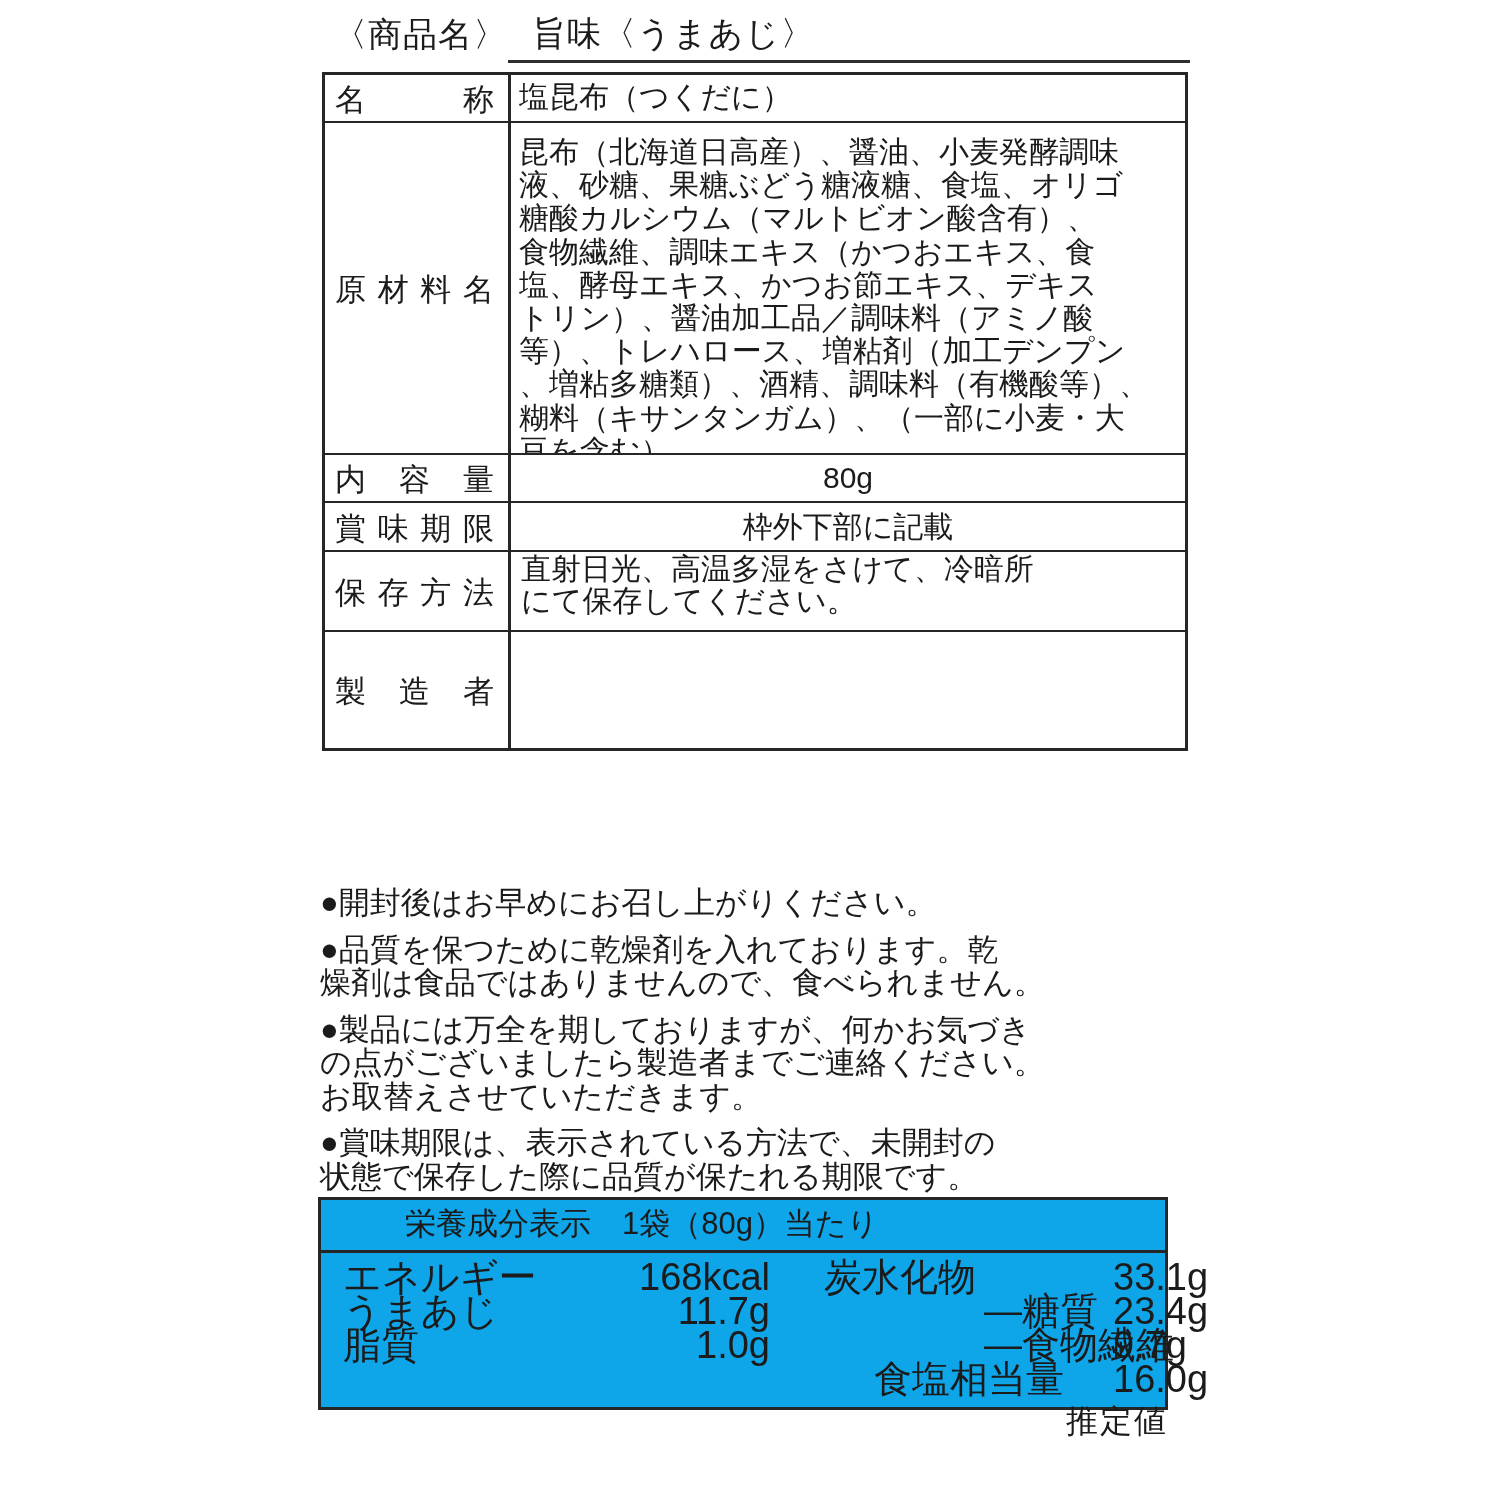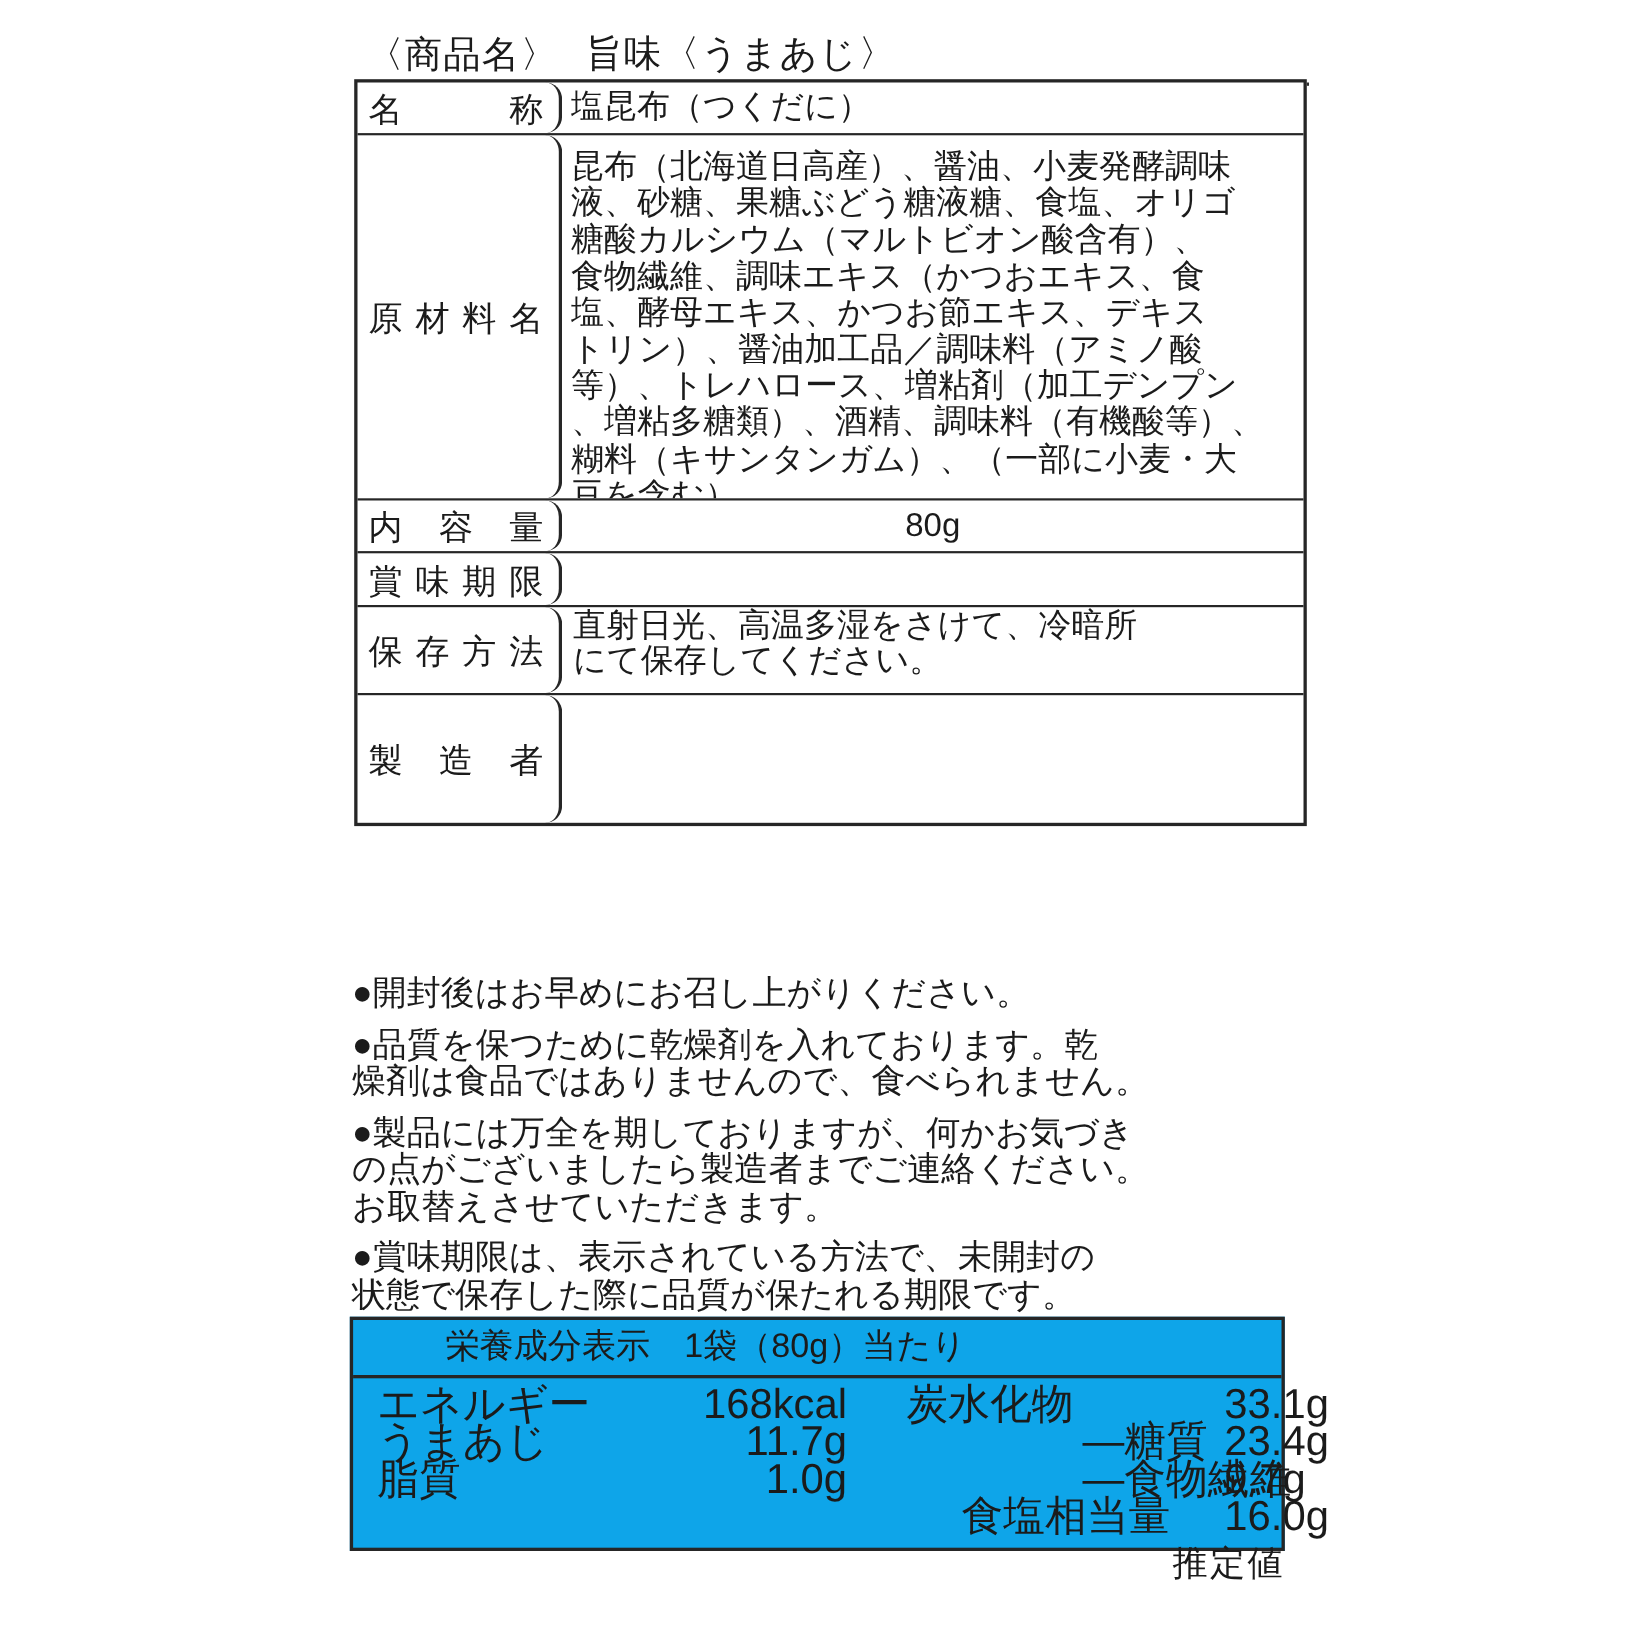--- a/index.html
+++ b/index.html
@@ -5,21 +5,21 @@
   html,body { margin:0; padding:0; background:#ffffff; }
   body {
     width:1500px; height:1500px;
     font-family:"Liberation Sans","DejaVu Sans",sans-serif;
     color:#1b1b1b;
   }
   .page { position:relative; width:1500px; height:1500px; overflow:hidden; background:#fff; }
 
   
   .title-row {
-    position:absolute; left:333px; top:26px; width:857px;
+    position:absolute; left:333px; top:11px; width:857px;
     display:flex; align-items:flex-end;
     font-size:34px; font-weight:500; letter-spacing:1px;
   }
   .title-prefix { white-space:pre; padding-bottom:5px; }
   .title-name {
     flex:1; border-bottom:3px solid #2e2e2e;
     padding:0 0 3px 24px; white-space:pre;
   }
 
   
@@ -27,21 +27,21 @@
     position:absolute; left:322px; top:72px; width:866px;
     border:3px solid #262626; box-sizing:border-box;
     background:#fff;
   }
   .spec-row { display:flex; box-sizing:border-box; border-top:2px solid #262626; }
   .spec-row:first-child { border-top:none; }
   .spec-label {
     flex:0 0 186px; width:186px; box-sizing:border-box;
     border-right:3px solid #262626;
     display:flex; align-items:center;
-    padding:4px 14px 0 10px; font-size:31px; font-weight:500; letter-spacing:0;border-radius:15px;
+    padding:4px 14px 0 10px; font-size:31px; font-weight:500; letter-spacing:0;
   }
   .spec-label span { display:block; width:100%; text-align:justify; text-align-last:justify; }
   .spec-value { flex:1; font-size:30px; font-weight:500; box-sizing:border-box; overflow:hidden; }
 
   .r-name        { height:46px; }
   .r-name .spec-value { line-height:44px; padding-left:8px; white-space:pre; }
   .r-ingredients { height:332px; }
   .r-ingredients .spec-value { white-space:pre; line-height:33.2px; padding:12px 4px 0 8px; }
   .r-net         { height:48px; }
   .r-net .spec-value  { line-height:46px; text-align:center; }
@@ -113,20 +113,21 @@
     <div class="spec-row r-net">
       <div class="spec-label">
           <span>内容量</span>
         </div>
       <div class="spec-value">80g</div>
     </div>
     <div class="spec-row r-best">
       <div class="spec-label">
           <span>賞味期限</span>
         </div>
+      <div class="spec-value">枠外下部に記載</div>
     </div>
     <div class="spec-row r-storage">
       <div class="spec-label">
           <span>保存方法</span>
         </div>
       <div class="spec-value">直射日光、高温多湿をさけて、冷暗所
 にて保存してください。</div>
     </div>
     <div class="spec-row r-maker">
       <div class="spec-label">

